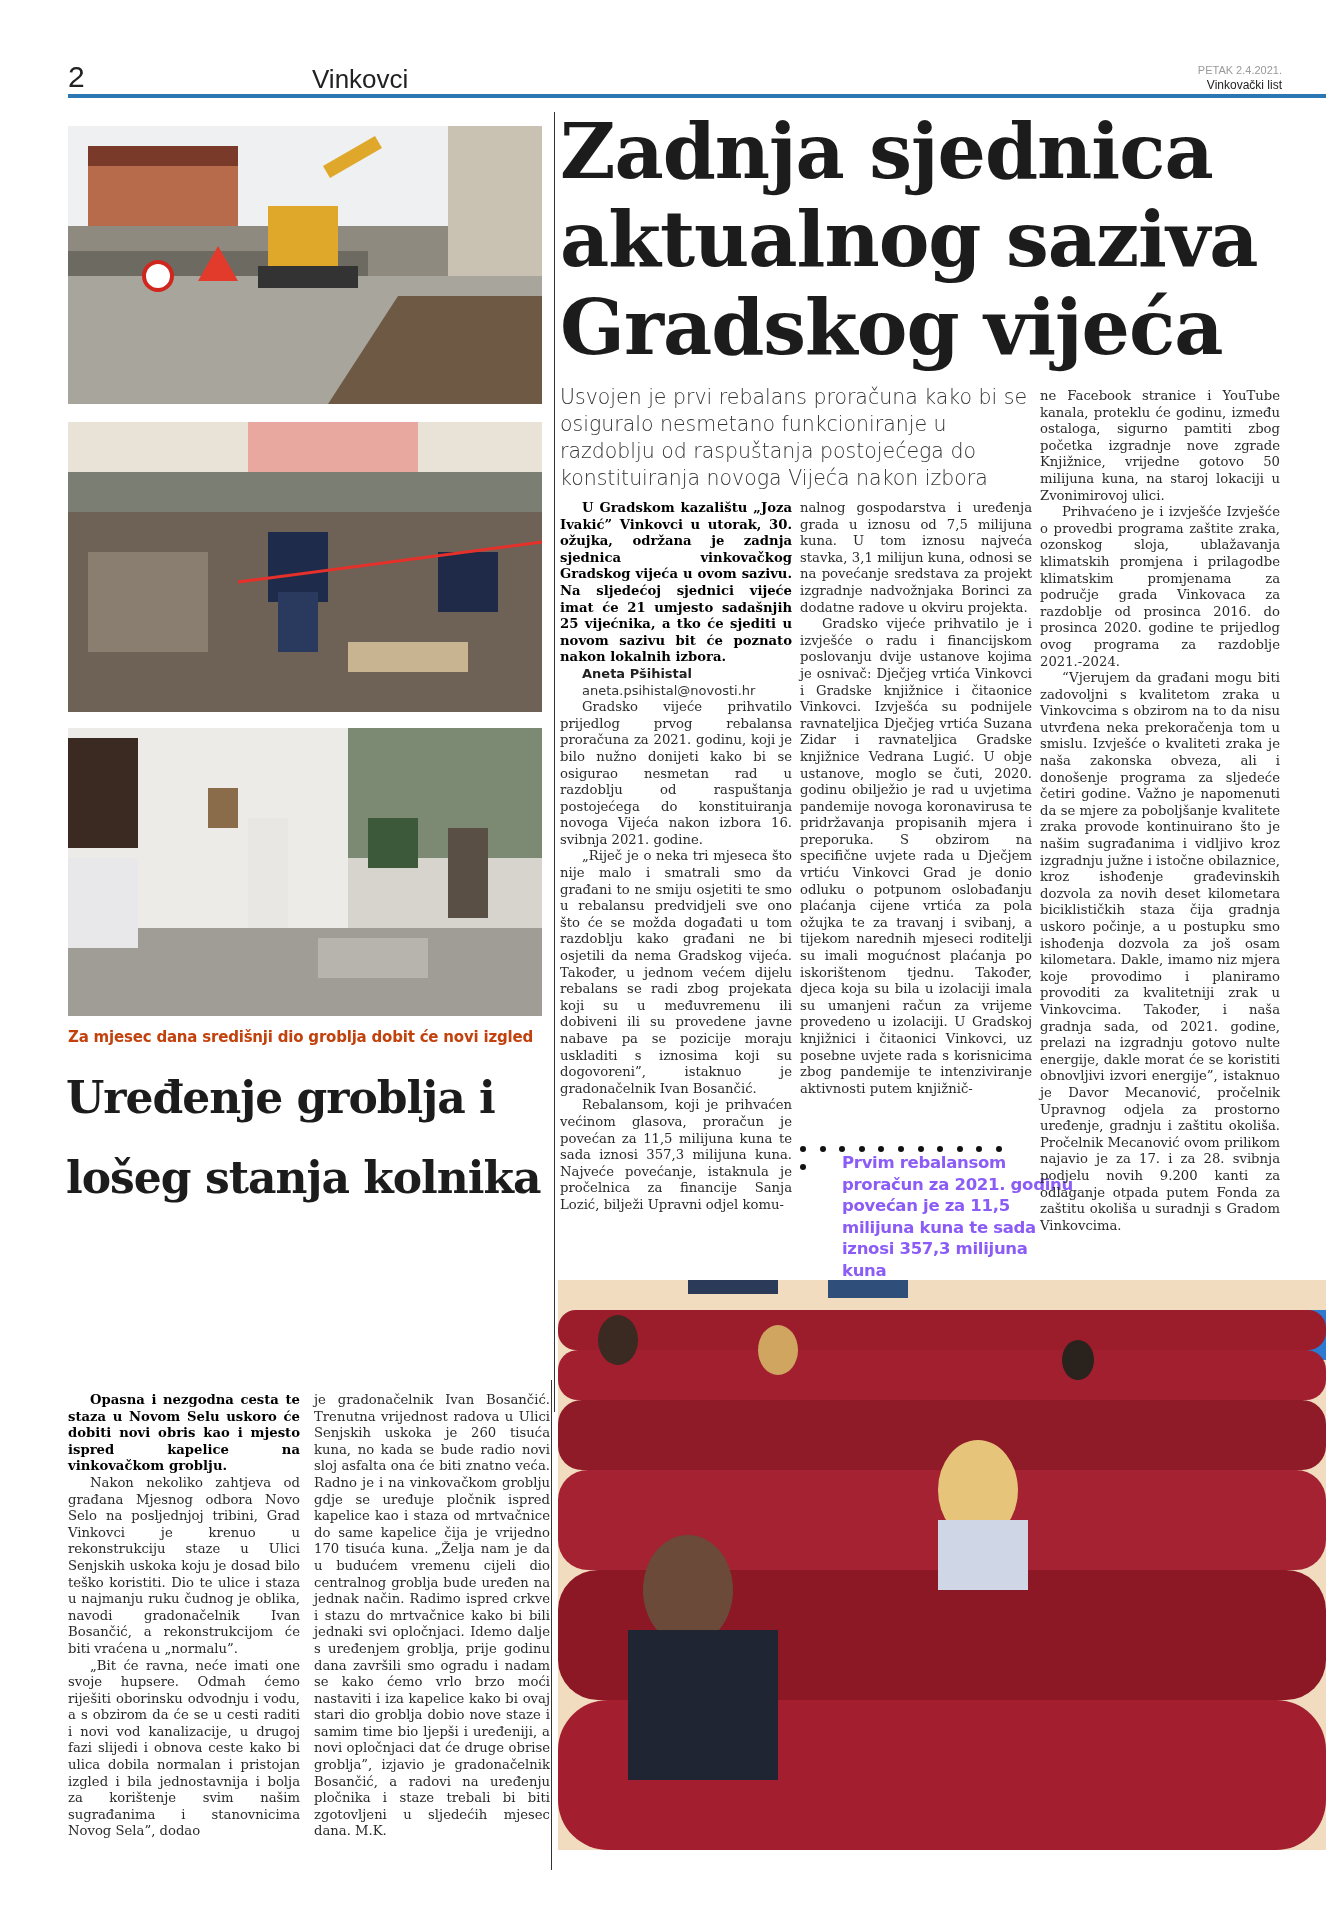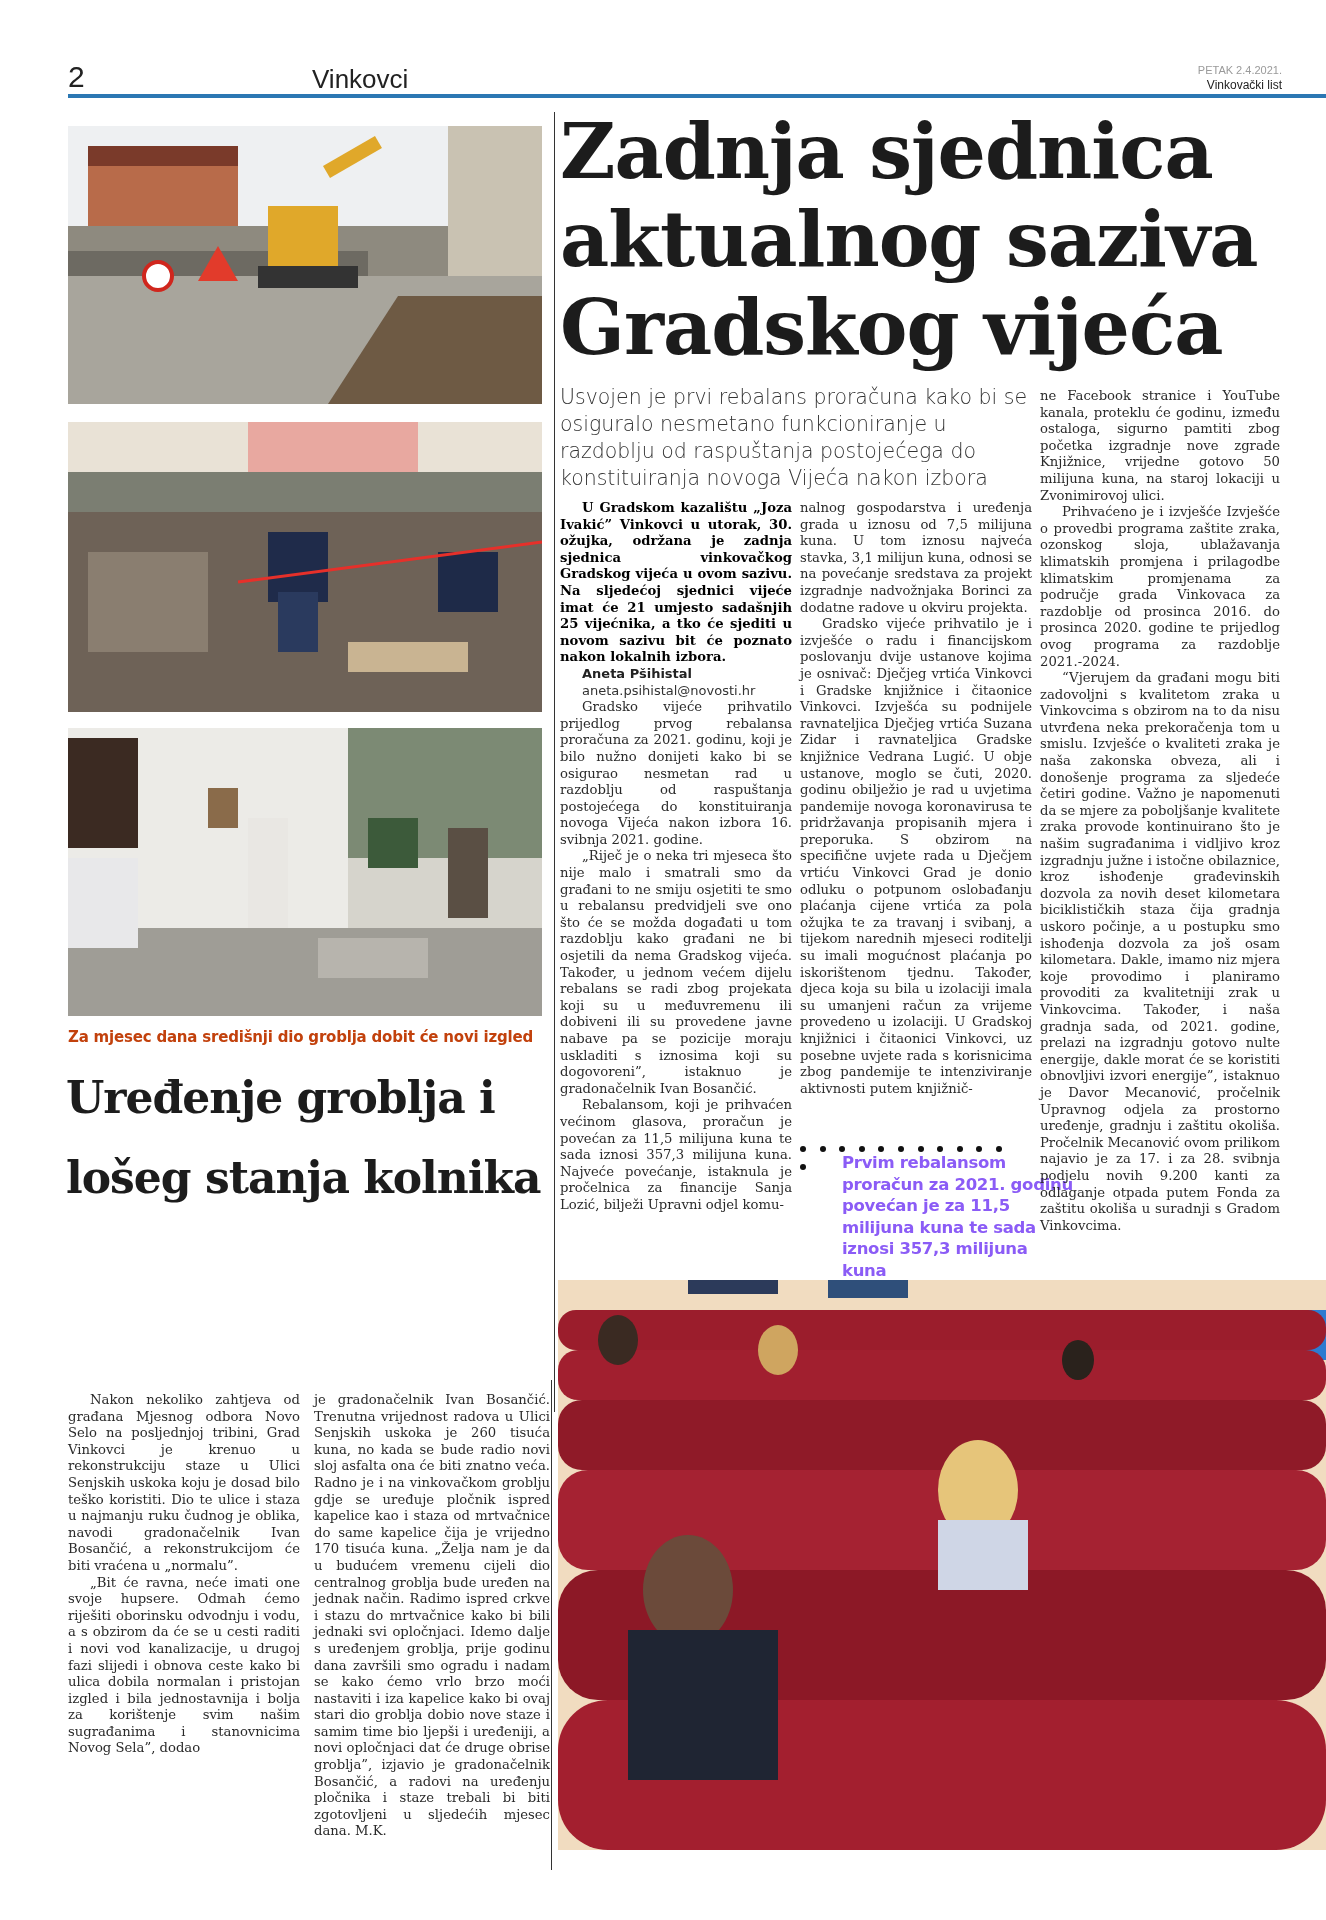--- a/index.html
+++ b/index.html
@@ -155,19 +155,20 @@
     <ellipse cx="60" cy="60" rx="20" ry="25" fill="#3a2a22"></ellipse>
     <ellipse cx="220" cy="70" rx="20" ry="25" fill="#cfa560"></ellipse>
     <ellipse cx="520" cy="80" rx="16" ry="20" fill="#2a221c"></ellipse>
   </svg>
 </div>
 
 <div class="abs" id="kicker">Za mjesec dana središnji dio groblja dobit će novi izgled</div>
 <div class="abs" id="left-headline">Uređenje groblja i lošeg stanja kolnika</div>
 
 <div class="abs col" id="lcol1">
+  <p class="lead">Opasna i nezgodna cesta te staza u Novom Selu uskoro će dobiti novi obris kao i mjesto ispred kapelice na vinkovačkom groblju.</p>
   <p>Nakon nekoliko zahtjeva od građana Mjesnog odbora Novo Selo na posljednjoj tribini, Grad Vinkovci je krenuo u rekonstrukciju staze u Ulici Senjskih uskoka koju je dosad bilo teško koristiti. Dio te ulice i staza u najmanju ruku čudnog je oblika, navodi gradonačelnik Ivan Bosančić, a rekonstrukcijom će biti vraćena u „normalu”.</p>
   <p>„Bit će ravna, neće imati one svoje hupsere. Odmah ćemo riješiti oborinsku odvodnju i vodu, a s obzirom da će se u cesti raditi i novi vod kanalizacije, u drugoj fazi slijedi i obnova ceste kako bi ulica dobila normalan i pristojan izgled i bila jednostavnija i bolja za korištenje svim našim sugrađanima i stanovnicima Novog Sela”, dodao</p>
 </div>
 <div class="abs col" id="lcol2">
   <p class="noindent">je gradonačelnik Ivan Bosančić. Trenutna vrijednost radova u Ulici Senjskih uskoka je 260 tisuća kuna, no kada se bude radio novi sloj asfalta ona će biti znatno veća. Radno je i na vinkovačkom groblju gdje se uređuje pločnik ispred kapelice kao i staza od mrtvačnice do same kapelice čija je vrijedno 170 tisuća kuna. „Želja nam je da u budućem vremenu cijeli dio centralnog groblja bude uređen na jednak način. Radimo ispred crkve i stazu do mrtvačnice kako bi bili jednaki svi opločnjaci. Idemo dalje s uređenjem groblja, prije godinu dana završili smo ogradu i nadam se kako ćemo vrlo brzo moći nastaviti i iza kapelice kako bi ovaj stari dio groblja dobio nove staze i samim time bio ljepši i uređeniji, a novi opločnjaci dat će druge obrise groblja”, izjavio je gradonačelnik Bosančić, a radovi na uređenju pločnika i staze trebali bi biti zgotovljeni u sljedećih mjesec dana. M.K.</p>
 </div>
 <div class="abs" id="ldivider"></div>
 
 </body></html>

